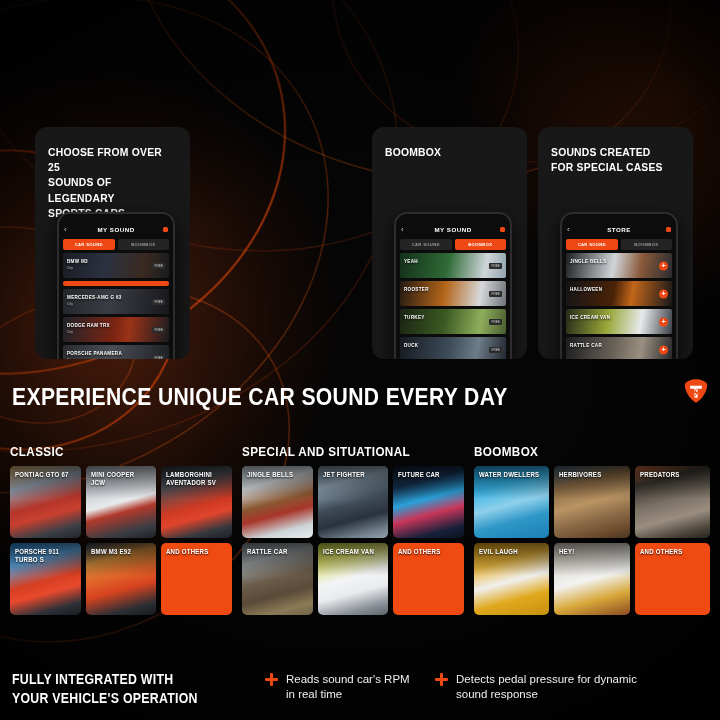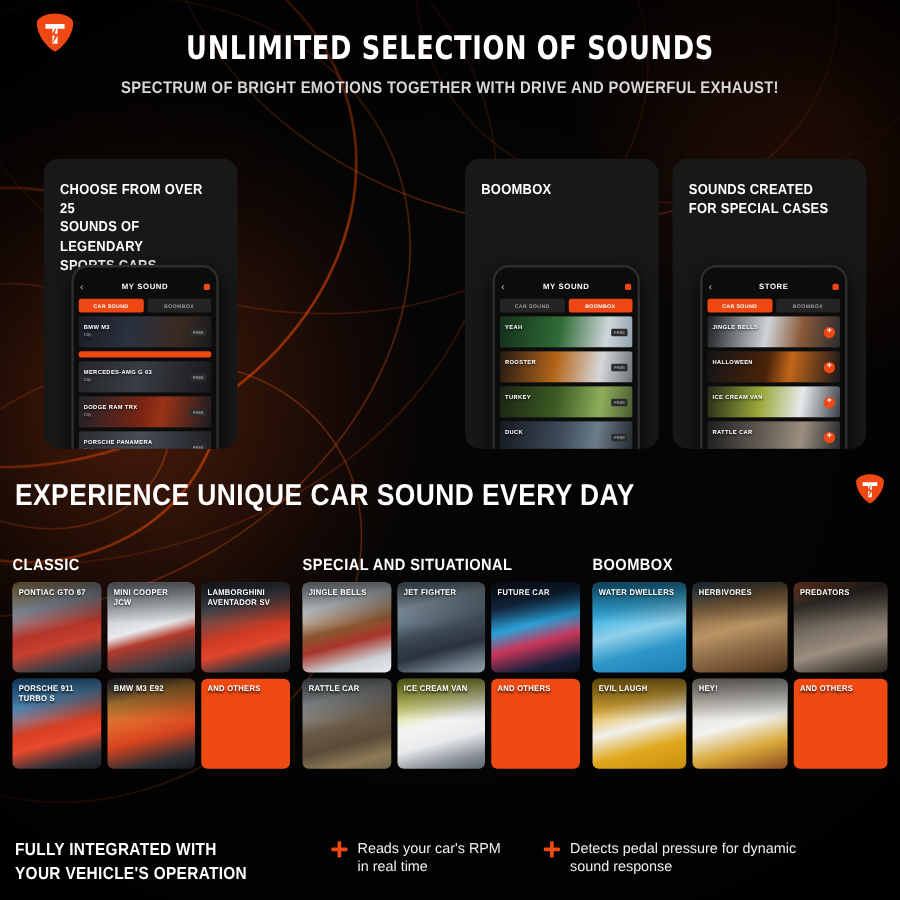--- a/index.html
+++ b/index.html
@@ -200,31 +200,20 @@
     <div class="ring faint" style="left:-300px; top:-110px; width:700px; height:560px; transform:rotate(-10deg);"></div>
     <div class="ring" style="left:-150px; top:150px; width:330px; height:300px; transform:rotate(12deg);"></div>
     <div class="ring thin" style="left:-90px; top:230px; width:230px; height:190px; transform:rotate(24deg);"></div>
     <div class="ring faint" style="left:-40px; top:-180px; width:560px; height:430px; transform:rotate(8deg);"></div>
     <div class="ring thin" style="left:120px; top:-250px; width:560px; height:420px; transform:rotate(22deg);"></div>
     <div class="ring faint" style="left:330px; top:-220px; width:460px; height:380px; transform:rotate(-14deg);"></div>
     <div class="ring thin" style="left:-120px; top:300px; width:420px; height:330px; transform:rotate(-30deg);"></div>
     <div class="vignette"></div>
   </div>
 
-  <div class="hero">
-    <div class="logo-top logo-shield">
-      <svg width="34" height="34" viewBox="0 0 40 40">
-        <path d="M20 2 C27 2 36 5 37 10 C38 18 31 32 20 38 C9 32 2 18 3 10 C4 5 13 2 20 2 Z" fill="#ef4814"></path>
-        <path d="M11 12 h18 v4.5 h-6.6 v14 h-4.8 v-14 H11 Z" fill="#ffffff"></path>
-        <path d="M21.5 14.5 l-5.2 8.4 h3.6 l-2.4 7.6 l6.2 -9.4 h-3.9 Z" fill="#ef4814"></path>
-      </svg>
-    </div>
-    <div class="hero-title">UNLIMITED SELECTION OF SOUNDS</div>
-    <div class="hero-sub">SPECTRUM OF BRIGHT EMOTIONS TOGETHER WITH DRIVE AND POWERFUL EXHAUST!</div>
-  </div>
 
   <div class="cards">
 
     <div class="card c0">
       <div class="card-title">CHOOSE FROM OVER 25
 SOUNDS OF LEGENDARY
 SPORTS CARS</div>
       <div class="phone" style="left:22px; top:85px; width:118px; height:160px;">
         <div class="notch"></div>
         <div class="ph-nav">
@@ -456,21 +445,21 @@
         </div>
       </div>
     </div>
   </div>
 
   <div class="footer">
     <div class="foot-title">FULLY INTEGRATED WITH
 YOUR VEHICLE'S OPERATION</div>
     <div class="foot-item f0">
       <span class="plus-icon"></span>
-      <span class="foot-txt">Reads your car's RPM
+      <span class="foot-txt">Reads sound car's RPM
 in real time</span>
     </div>
     <div class="foot-item f1">
       <span class="plus-icon"></span>
       <span class="foot-txt">Detects pedal pressure for dynamic
 sound response</span>
     </div>
   </div>
 
 </div>

